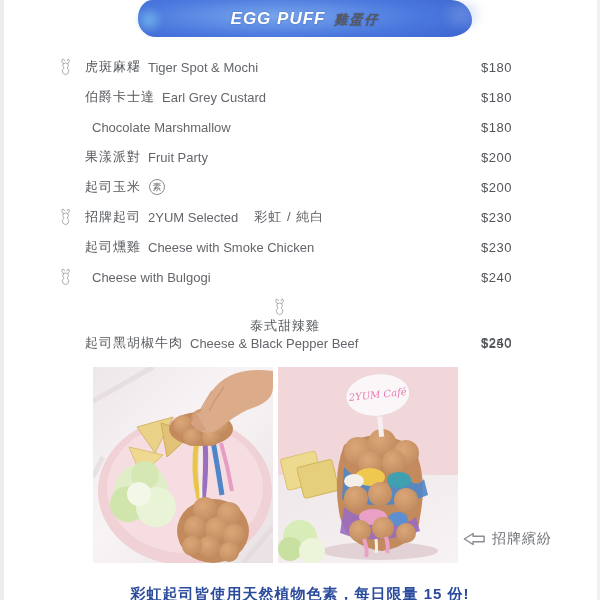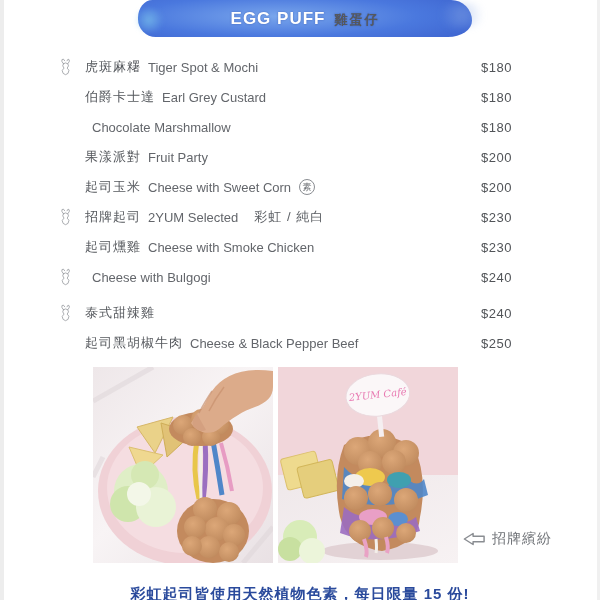--- a/index.html
+++ b/index.html
@@ -26,27 +26,27 @@
     content:"";position:absolute;left:-6px;top:8px;width:34px;height:24px;border-radius:50%;
     background:radial-gradient(circle,rgba(120,190,235,.75),rgba(120,190,235,0) 70%);
     filter:blur(2px);
   }
   .band::after{ 
     content:"";position:absolute;right:-18px;top:2px;width:56px;height:26px;border-radius:50%;
     background:radial-gradient(circle,rgba(140,170,230,.45),rgba(140,170,230,0) 70%);
     filter:blur(3px);
   }
   .band-title{color:#fff;font-weight:bold;font-size:17px;letter-spacing:1px;
-    text-shadow:0 0 2px rgba(35,60,150,.55);white-space:nowrap;z-index:1;}
+    text-shadow:0 0 2px rgba(35,60,150,.55);white-space:nowrap;z-index:1;font-style:italic;}
   .band-title .zh{font-size:13px;margin-left:9px;letter-spacing:2px;}
 
   
   .menu{position:absolute;left:58px;top:52px;width:454px;}
   .row{display:flex;align-items:center;height:30px;font-size:13px;color:#5d6065;text-align:right;}
-  .row:nth-child(9){margin-top:6px;}
+  .row:nth-child(9){margin-top:6px;flex-direction:column;}
   .icon-cell{width:27px;display:flex;align-items:flex-end;}
   .icon-cell svg{width:15px;height:19px;}
   .zh{letter-spacing:1px;color:#55585d;white-space:nowrap;}
   .en{margin-left:7px;color:#63666b;white-space:nowrap;}
   .opts{margin-left:16px;letter-spacing:1px;white-space:nowrap;}
   .badge{display:inline-flex;align-items:center;justify-content:center;
     width:14px;height:14px;border:1px solid #8a8d92;border-radius:50%;
     font-size:9px;line-height:1;margin-left:8px;color:#6a6d72;flex:none;}
   .price{margin-left:auto;color:#515458;letter-spacing:.5px;}
 
@@ -132,21 +132,20 @@
 
   <div class="row">
     <span class="icon-cell" style="visibility: hidden;">
       <svg viewBox="0 0 20 24">
         <path d="M9 3 Q7 -1 5.2 1.6 Q4.2 4 7.2 7 M12 3 Q13.4 -1 15 1.8 Q16 4.2 13 7
                  M7.2 7 Q10 4.6 13 7 Q15.4 9.8 12.2 12.8 Q16.4 15 13.4 19.8
                  Q10 23.4 6.8 19.8 Q3.8 15.6 8 12.8 Q4.8 9.8 7.2 7 Z" fill="none" stroke="#9a9da2" stroke-width="1.1" stroke-linecap="round"></path>
       </svg>
     </span>
     <span class="zh">起司玉米</span>
-    <span class="en">Cheese with Sweet Corn</span>
     <span class="badge">素</span>
 
     <span class="price">$200</span>
   </div>
 
   <div class="row">
     <span class="icon-cell" style="visibility: visible;">
       <svg viewBox="0 0 20 24">
         <path d="M9 3 Q7 -1 5.2 1.6 Q4.2 4 7.2 7 M12 3 Q13.4 -1 15 1.8 Q16 4.2 13 7
                  M7.2 7 Q10 4.6 13 7 Q15.4 9.8 12.2 12.8 Q16.4 15 13.4 19.8

